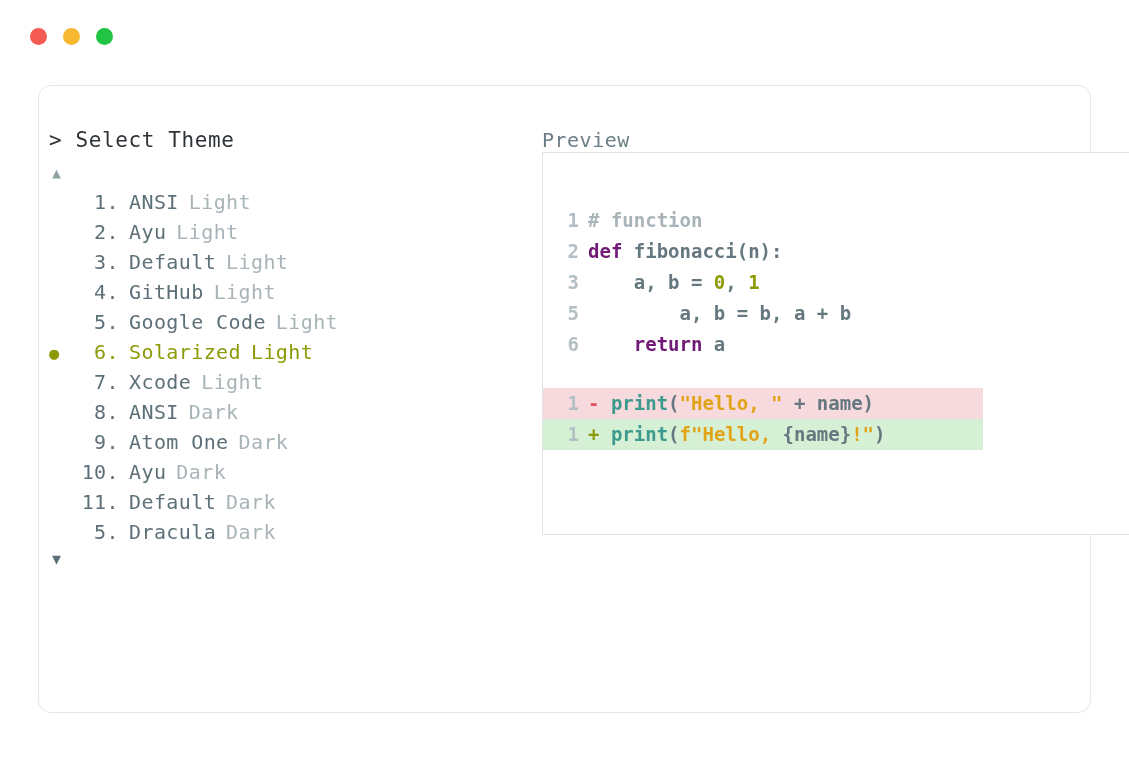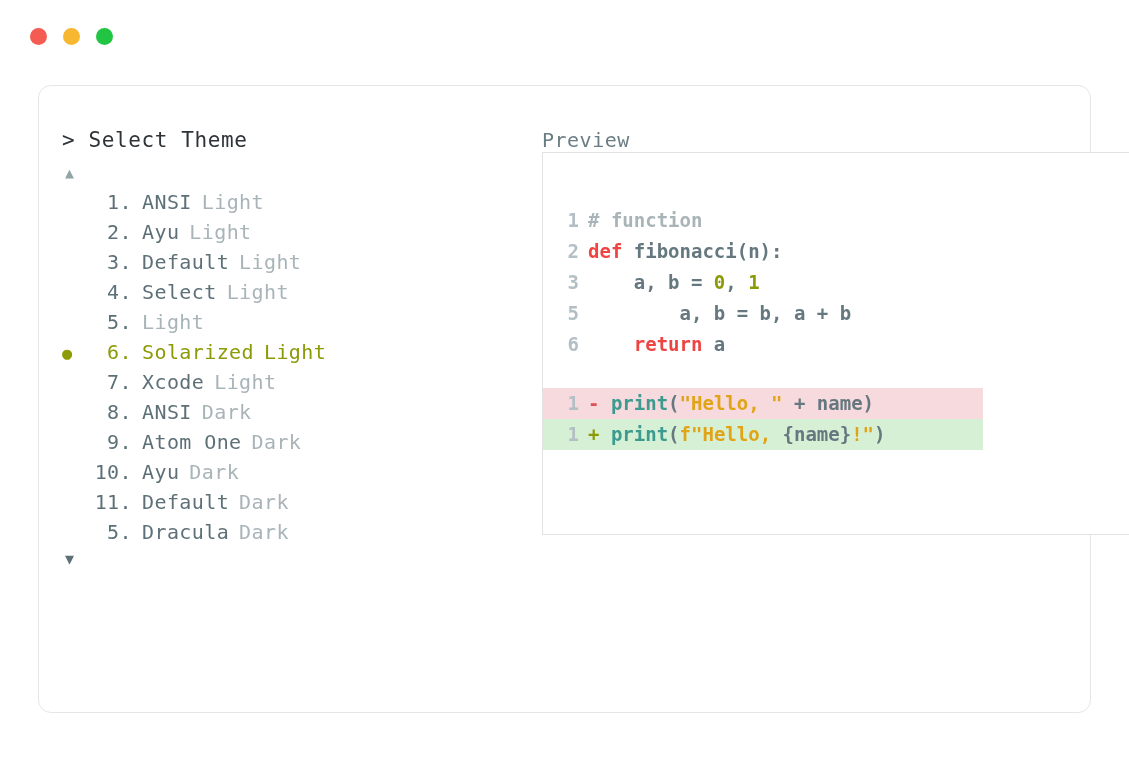--- a/index.html
+++ b/index.html
@@ -44,21 +44,21 @@
   }
 
   .card-body {
     position: absolute;
     left: 0; top: 0; right: 0; bottom: 0;
   }
 
   
   .left-pane {
     position: absolute;
-    left: 23px;
+    left: 10px;
     top: 42px;
     width: 460px;
   }
 
   .prompt-line {
     font-size: 21px;
     color: #2e3338;
     letter-spacing: 0.6px;
     white-space: pre;
     margin-bottom: 12px;
@@ -141,21 +141,21 @@
   }
   .ln {
     display: inline-block;
     width: 14px;
     text-align: right;
     color: #b3bfc4;
     margin-right: 9px;
   }
 
   .tok-comment  { color: #a8b4b8; }
-  .tok-keyword  { color: #ef4444; }
+  .tok-keyword  { color: #701a75; }
   .tok-func     { color: #3c9a8e; }
   .tok-num      { color: #8b9a05; }
   .tok-string   { color: #e0a416; }
   .tok-plain    { color: #66787f; }
 
   .diff-block { margin-top: 28px; }
   .diff-line {
     font-size: 19px;
     line-height: 31px;
     white-space: pre;
@@ -194,22 +194,22 @@
     <div class="left-pane">
 
       <div class="prompt-line"><span class="prompt-caret">&gt;</span><span> </span><span>Select Theme</span></div>
 
       <div class="scroll-arrow up">▲</div>
 
       <ul class="theme-list">
           <li class="theme-item"><span class="bullet-slot">●</span><span class="num-slot">1.</span><span class="name-slot">ANSI</span><span class="variant-slot">Light</span></li>
           <li class="theme-item"><span class="bullet-slot">●</span><span class="num-slot">2.</span><span class="name-slot">Ayu</span><span class="variant-slot">Light</span></li>
           <li class="theme-item"><span class="bullet-slot">●</span><span class="num-slot">3.</span><span class="name-slot">Default</span><span class="variant-slot">Light</span></li>
-          <li class="theme-item"><span class="bullet-slot">●</span><span class="num-slot">4.</span><span class="name-slot">Select</span><span class="variant-slot">Light</span></li>
-          <li class="theme-item"><span class="bullet-slot">●</span><span class="num-slot">5.</span><span class="variant-slot">Light</span></li>
+          <li class="theme-item"><span class="bullet-slot">●</span><span class="num-slot">4.</span><span class="name-slot">GitHub</span><span class="variant-slot">Light</span></li>
+          <li class="theme-item"><span class="bullet-slot">●</span><span class="num-slot">5.</span><span class="name-slot">Google Code</span><span class="variant-slot">Light</span></li>
           <li class="theme-item selected"><span class="bullet-slot">●</span><span class="num-slot">6.</span><span class="name-slot">Solarized</span><span class="variant-slot">Light</span></li>
           <li class="theme-item"><span class="bullet-slot">●</span><span class="num-slot">7.</span><span class="name-slot">Xcode</span><span class="variant-slot">Light</span></li>
           <li class="theme-item"><span class="bullet-slot">●</span><span class="num-slot">8.</span><span class="name-slot">ANSI</span><span class="variant-slot">Dark</span></li>
           <li class="theme-item"><span class="bullet-slot">●</span><span class="num-slot">9.</span><span class="name-slot">Atom One</span><span class="variant-slot">Dark</span></li>
           <li class="theme-item"><span class="bullet-slot">●</span><span class="num-slot">10.</span><span class="name-slot">Ayu</span><span class="variant-slot">Dark</span></li>
           <li class="theme-item"><span class="bullet-slot">●</span><span class="num-slot">11.</span><span class="name-slot">Default</span><span class="variant-slot">Dark</span></li>
           <li class="theme-item"><span class="bullet-slot">●</span><span class="num-slot">5.</span><span class="name-slot">Dracula</span><span class="variant-slot">Dark</span></li>
         </ul>
 
       <div class="scroll-arrow down">▼</div>

